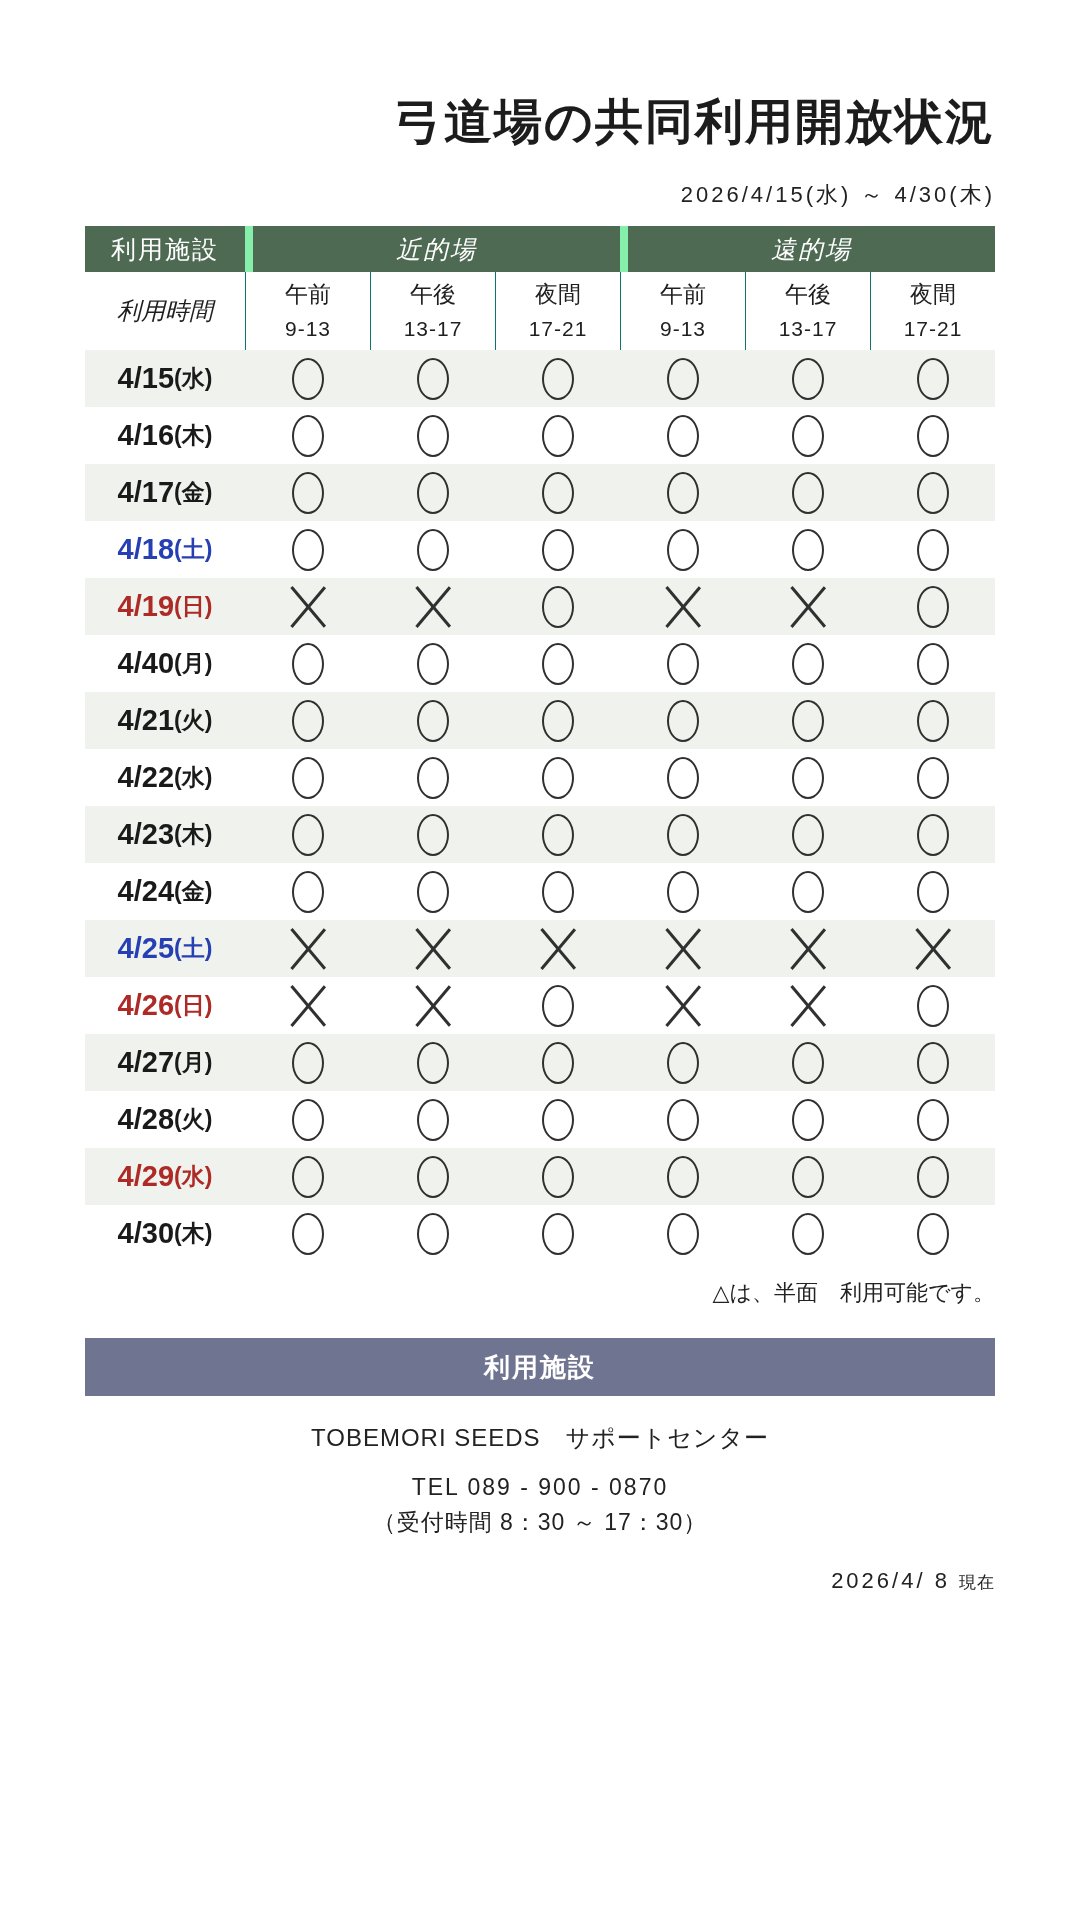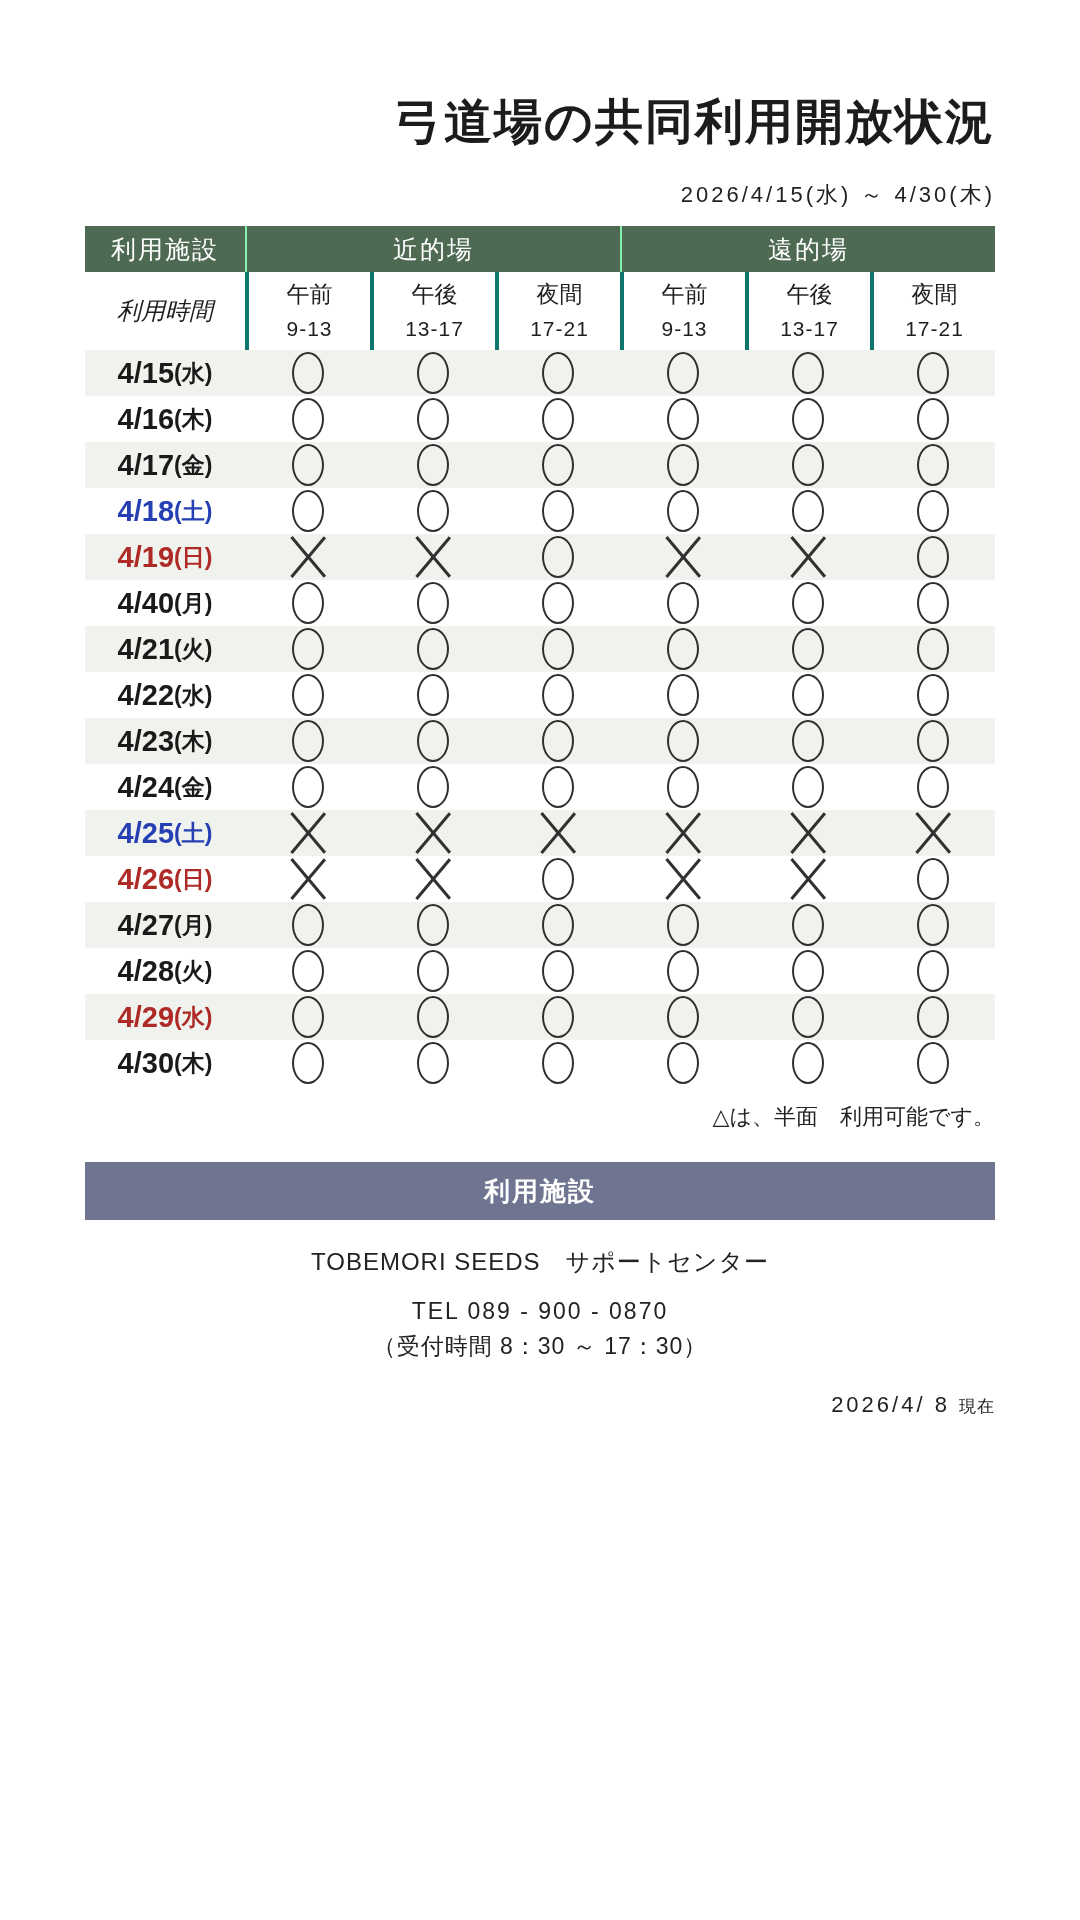--- a/index.html
+++ b/index.html
@@ -37,41 +37,41 @@
     display: grid;
     grid-template-columns: 160px 1fr 1fr;
     height: 46px;
     background: var(--header-green, #4e6a53);
     color: #ffffff;
   }
   .t-head .t-cell {
     display: flex; align-items: center; justify-content: center;
     font-size: 25px; font-weight: 500; letter-spacing: 2px;
   }
-  .t-head .th-group { border-left: 2px solid #86efac; }
+  .t-head .th-group { border-left: 8px solid #86efac; font-style: italic; }
 
   .t-sub {
     display: grid;
     grid-template-columns: 160px repeat(6, 1fr);
     height: 78px;
     background: #ffffff;
   }
   .t-sub .t-cell {
     display: flex; flex-direction: column;
     align-items: center; justify-content: center;
   }
   .t-sub .sub-date { font-size: 24px; justify-content: center; flex-direction: row; font-style: italic; }
-  .t-sub .sub-slot { border-left: 4px solid #0f766e; line-height: 1.25; gap: 8px; }
+  .t-sub .sub-slot { border-left: 1px solid #0f766e; line-height: 1.25; gap: 8px; }
   .slot-label { font-size: 23px; }
   .slot-range { font-size: 21px; letter-spacing: 1px; }
 
   .t-row {
     display: grid;
     grid-template-columns: 160px repeat(6, 1fr);
-    height: 46px;
+    height: 57px;
     text-align: right;
   }
   .t-row.stripe { background: var(--row-stripe, #f0f2ed); }
   .t-row .t-cell { display: flex; align-items: center; justify-content: center; }
 
   .date-cell { font-size: 29px; font-weight: 600; letter-spacing: 0px; white-space: nowrap; }
   .date-cell .day { font-size: 23px; font-weight: 600; }
   .color-black { color: #1a1a1a; }
   .color-blue  { color: var(--date-blue, #2640b4); }
   .color-red   { color: var(--date-red, #ae2a26); }

